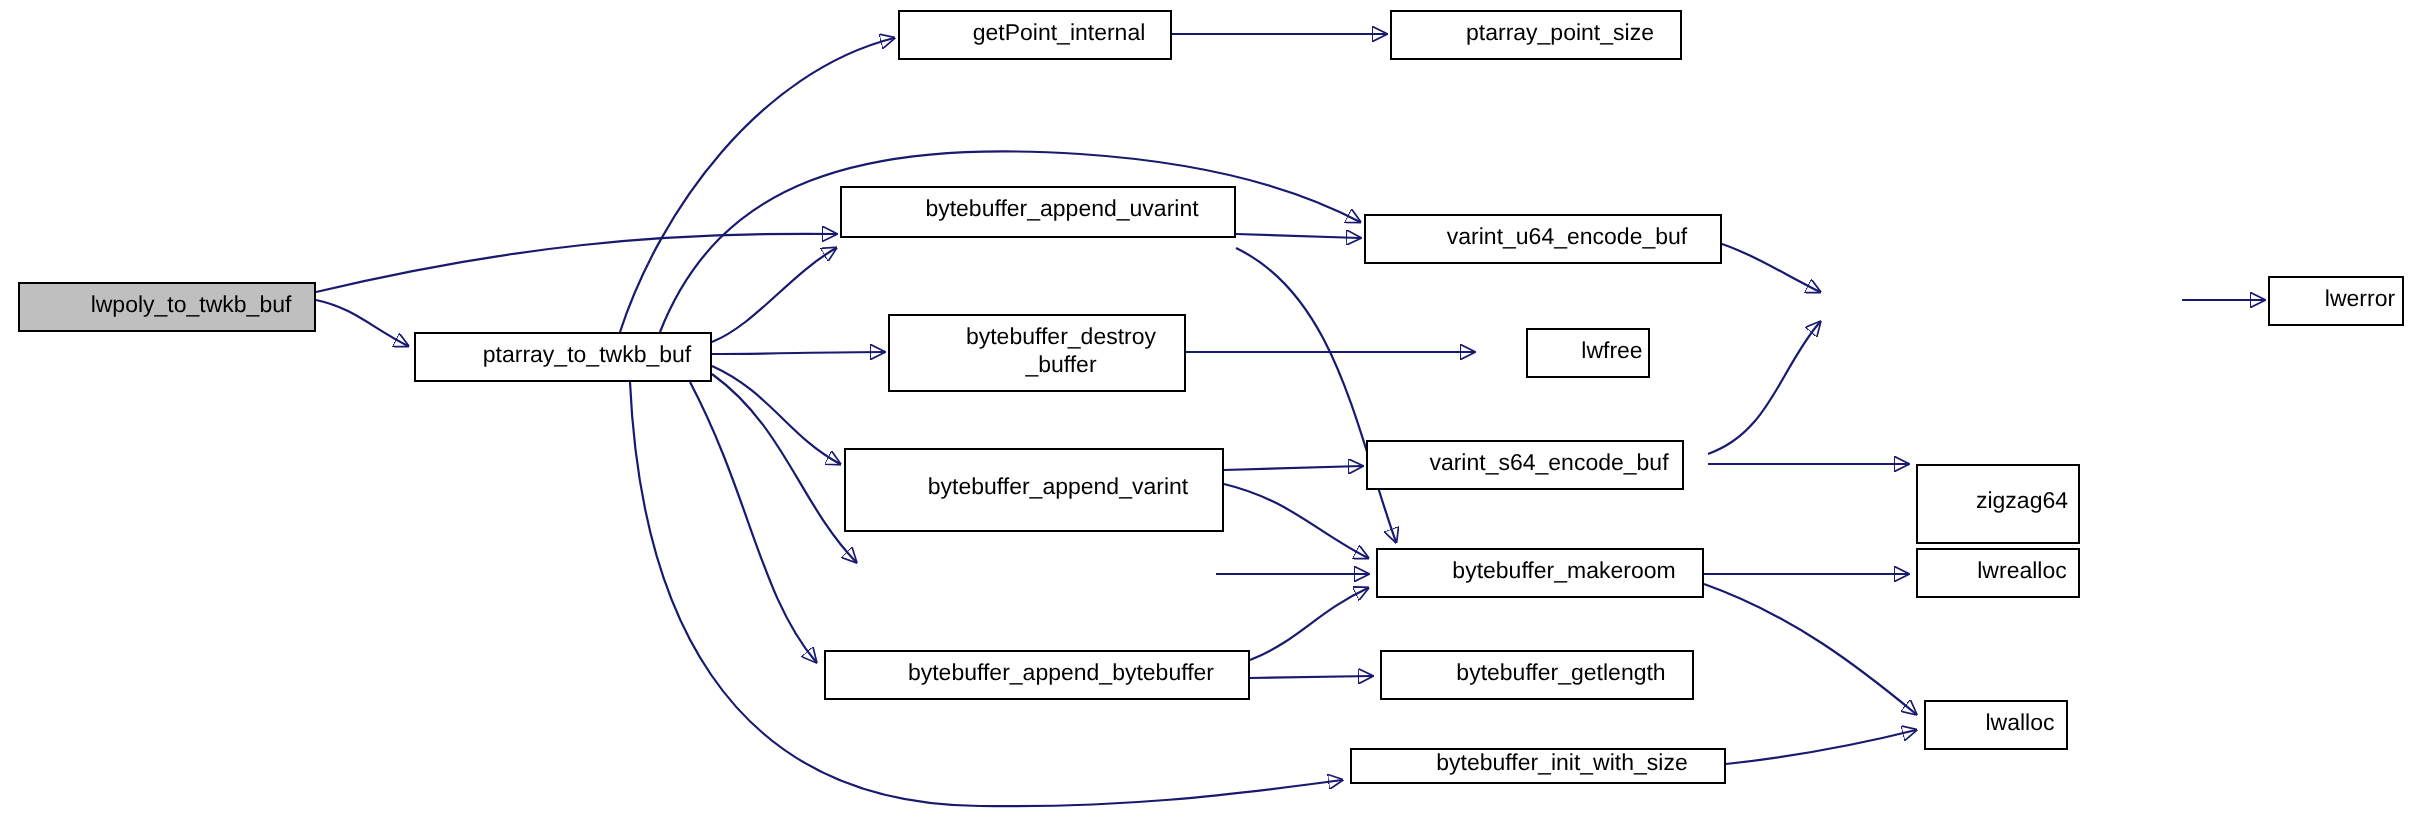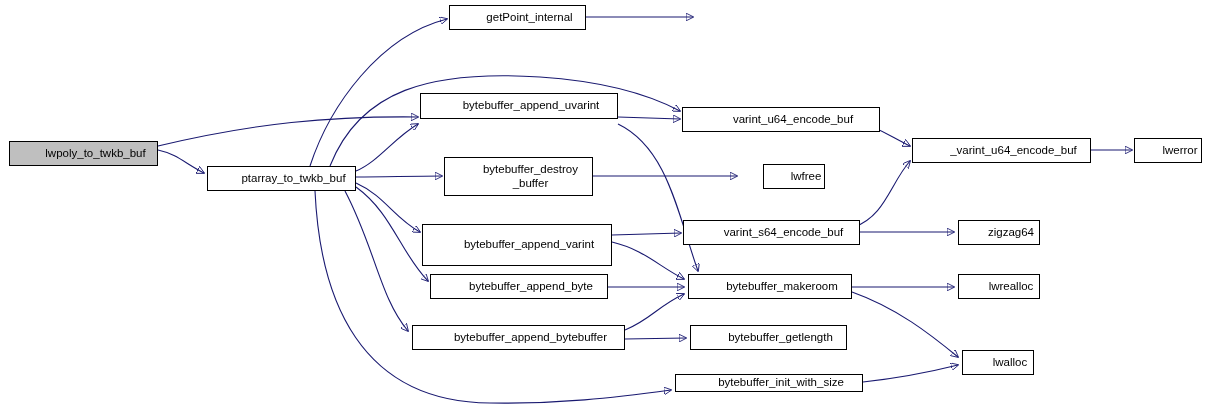--- a/index.html
+++ b/index.html
@@ -56,43 +56,42 @@
     <path d="M315,191 C320,300 360,402 490,403 C560,404 612,398 671,390" marker-end="url(#arrow)"></path>
     <path d="M863,382 C900,378 930,372 958,365" marker-end="url(#arrow)"></path>
   </svg>
 
   <div class="node current" style="left:9px;top:141px;width:149px;height:25px">lwpoly_to_twkb_buf</div>
 
   <div class="node" style="left:207px;top:166px;width:149px;height:25px">ptarray_to_twkb_buf</div>
 
   <div class="node" style="left:449px;top:5px;width:137px;height:25px">getPoint_internal</div>
 
+  <div class="node" style="left:695px;top:5px;width:146px;height:25px">ptarray_point_size</div>
 
   <div class="node" style="left:420px;top:93px;width:198px;height:26px">bytebuffer_append_uvarint</div>
 
-  <div class="node" style="left:682px;top:107px;width:198px;height:25px">varint_u64_encode_buf</div>
+  <div class="node" style="left:682px;top:107px;width:179px;height:25px">varint_u64_encode_buf</div>
 
   <div class="node" style="left:444px;top:157px;width:149px;height:39px">
     <span>bytebuffer_destroy</span>
     <span>_buffer</span>
   </div>
 
   <div class="node" style="left:763px;top:164px;width:62px;height:25px">lwfree</div>
 
-  <div class="node" style="left:912px;top:138px;width:179px;height:25px">_varint_u64_encode_buf</div>
 
   <div class="node" style="left:1134px;top:138px;width:68px;height:25px">lwerror</div>
 
   <div class="node" style="left:422px;top:224px;width:190px;height:42px">bytebuffer_append_varint</div>
 
-  <div class="node" style="left:683px;top:220px;width:177px;height:25px">varint_s64_encode_buf</div>
+  <div class="node" style="left:683px;top:220px;width:159px;height:25px">varint_s64_encode_buf</div>
 
-  <div class="node" style="left:958px;top:220px;width:82px;height:25px">zigzag64</div>
+  <div class="node" style="left:958px;top:232px;width:82px;height:40px">zigzag64</div>
 
-  <div class="node" style="left:430px;top:274px;width:178px;height:25px">bytebuffer_append_byte</div>
 
   <div class="node" style="left:688px;top:274px;width:164px;height:25px">bytebuffer_makeroom</div>
 
   <div class="node" style="left:958px;top:274px;width:82px;height:25px">lwrealloc</div>
 
   <div class="node" style="left:412px;top:325px;width:213px;height:25px">bytebuffer_append_bytebuffer</div>
 
   <div class="node" style="left:690px;top:325px;width:157px;height:25px">bytebuffer_getlength</div>
 
   <div class="node" style="left:962px;top:350px;width:72px;height:25px">lwalloc</div>

